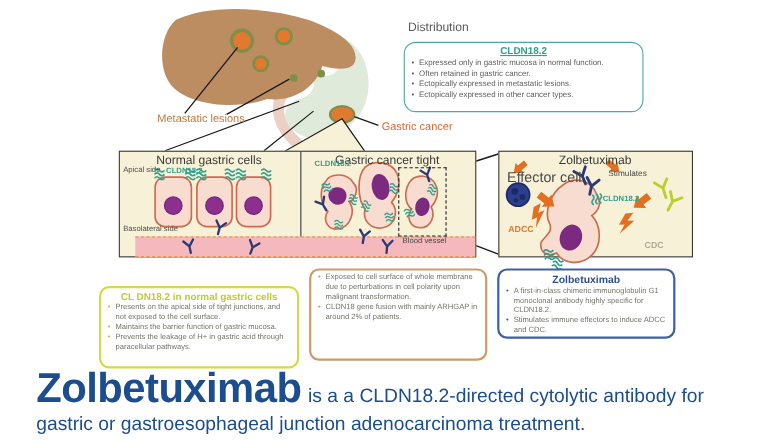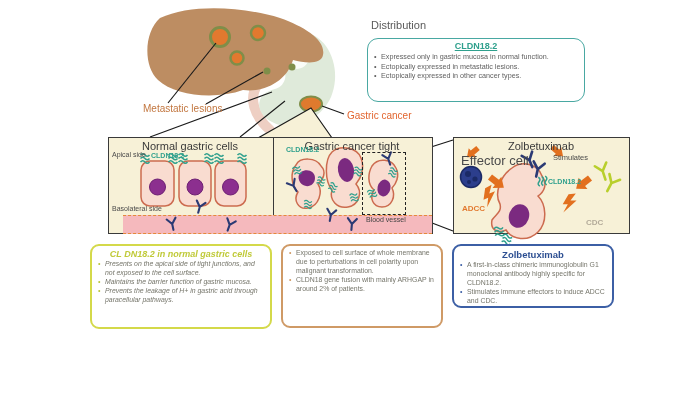--- a/index.html
+++ b/index.html
@@ -171,20 +171,21 @@
   </svg>
 
   <span class="scene-lbl" style="left:143px; top:103px; color:#c2763f;">Metastatic lesions</span>
   <span class="scene-lbl" style="left:347px; top:110px; color:#e2652f;">Gastric cancer</span>
 
   <span id="dist-heading" style="left:371px; top:19px;">Distribution</span>
   <div id="dist-box" style="left:367px; top:38px; width:218px; height:64px;">
     <h3>CLDN18.2</h3>
     <ul>
       <li>Expressed only in gastric mucosa in normal function.</li>
+      <li>Often retained in gastric cancer.</li>
       <li>Ectopically expressed in metastatic lesions.</li>
       <li>Ectopically expressed in other cancer types.</li>
     </ul>
   </div>
 
   <span class="panel-title" style="left:190px; top:140px; transform:translateX(-50%);">Normal gastric cells</span>
   <span class="panel-title" style="left:352px; top:140px; transform:translateX(-50%);">Gastric cancer tight</span>
   <span class="panel-title" style="left:541px; top:140px; transform:translateX(-50%);">Zolbetuximab</span>
 
   <span class="lbl" style="left:112px; top:151px;">Apical side</span>
@@ -193,21 +194,21 @@
 
   <span class="lbl teal-lbl" style="left:286px; top:146px;">CLDN18.2</span>
   <span class="lbl" style="left:366px; top:216px; color:#444;">Blood vessel</span>
 
   <span class="lbl" style="left:461px; top:154px; font-size:13px;">Effector cell</span>
   <span class="lbl" style="left:553px; top:154px; font-size:7.5px;">Stimulates</span>
   <span class="lbl teal-lbl" style="left:548px; top:178px;">CLDN18.2</span>
   <span class="lbl" style="left:462px; top:205px; color:#e2792f; font-weight:bold; font-size:8px;">ADCC</span>
   <span class="lbl" style="left:586px; top:219px; color:#b3ab9a; font-weight:bold; font-size:8px;">CDC</span>
 
-  <div class="infobox box-yellow" style="left:90px; top:244px; width:182px; height:85px;font-style:italic;">
+  <div class="infobox box-yellow" style="left:90px; top:260px; width:182px; height:75px;">
     <h3>CL DN18.2 in normal gastric cells</h3>
     <ul>
       <li>Presents on the apical side of tight junctions, and not exposed to the cell surface.</li>
       <li>Maintains the barrier function of gastric mucosa.</li>
       <li>Prevents the leakage of H+ in gastric acid through paracellular pathways.</li>
     </ul>
   </div>
   <div class="infobox box-orange" style="left:281px; top:244px; width:162px; height:84px;">
     <ul>
       <li>Exposed to cell surface of whole membrane due to perturbations in cell polarity upon malignant transformation.</li>
@@ -215,14 +216,18 @@
     </ul>
   </div>
   <div class="infobox box-blue" style="left:452px; top:244px; width:162px; height:64px;">
     <h3 style="font-size:9.5px;">Zolbetuximab</h3>
     <ul>
       <li>A first-in-class chimeric immunoglobulin G1 monoclonal antibody highly specific for CLDN18.2.</li>
       <li>Stimulates immune effectors to induce ADCC and CDC.</li>
     </ul>
   </div>
 
+  <div id="footer">
+    <span class="drug">Zolbetuximab</span><span class="rest">is a a CLDN18.2-directed cytolytic antibody for</span>
+    <div class="line2">gastric or gastroesophageal junction adenocarcinoma treatment.</div>
+  </div>
 
 </div>
 
 </body></html>

